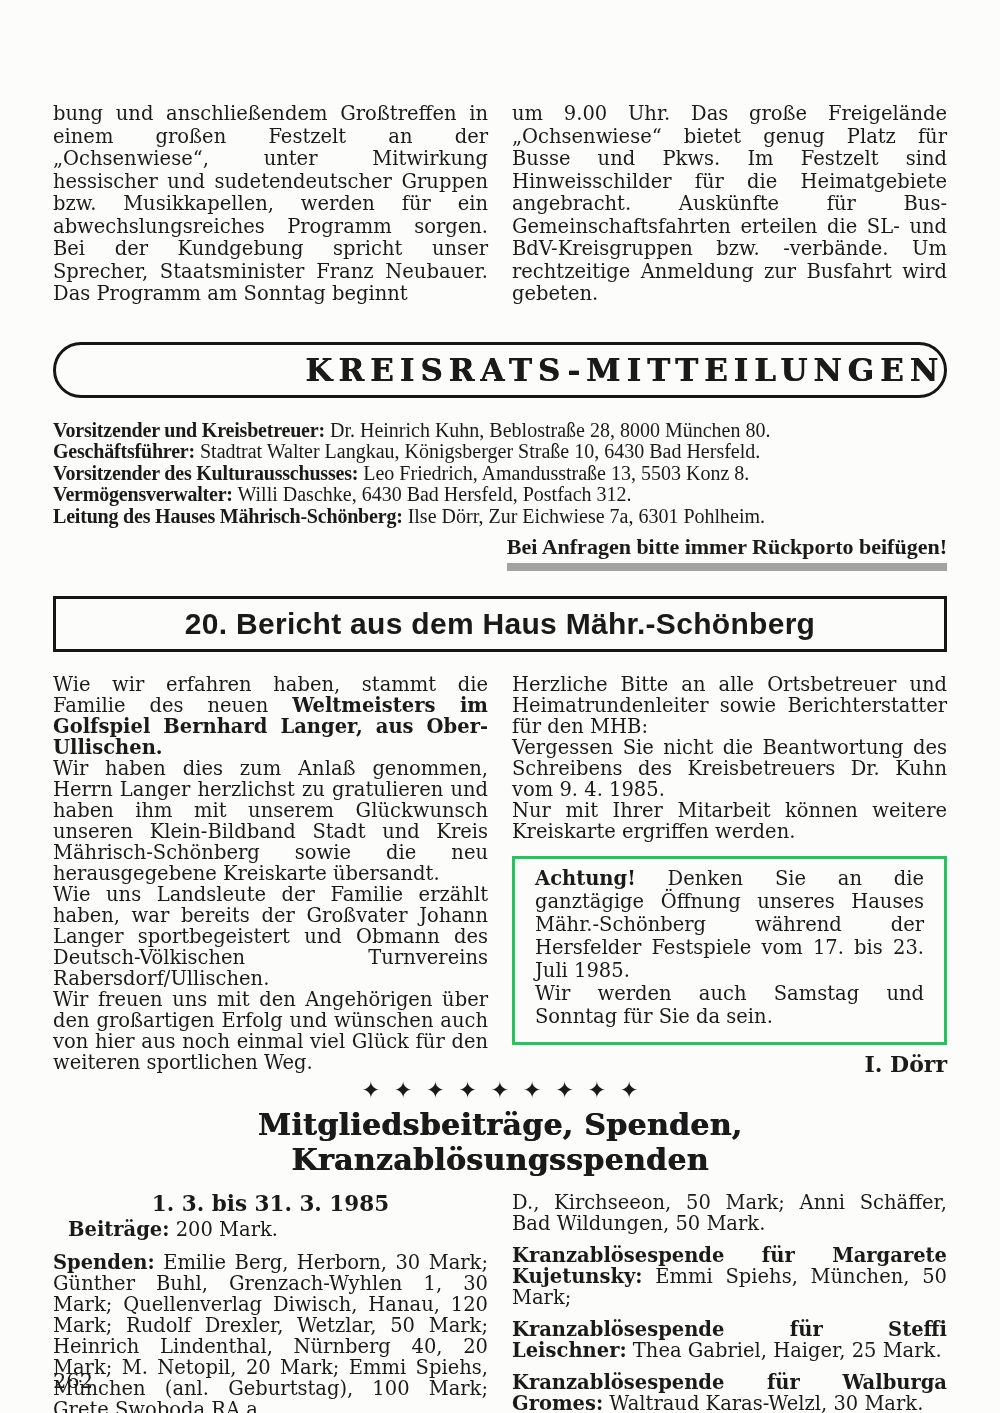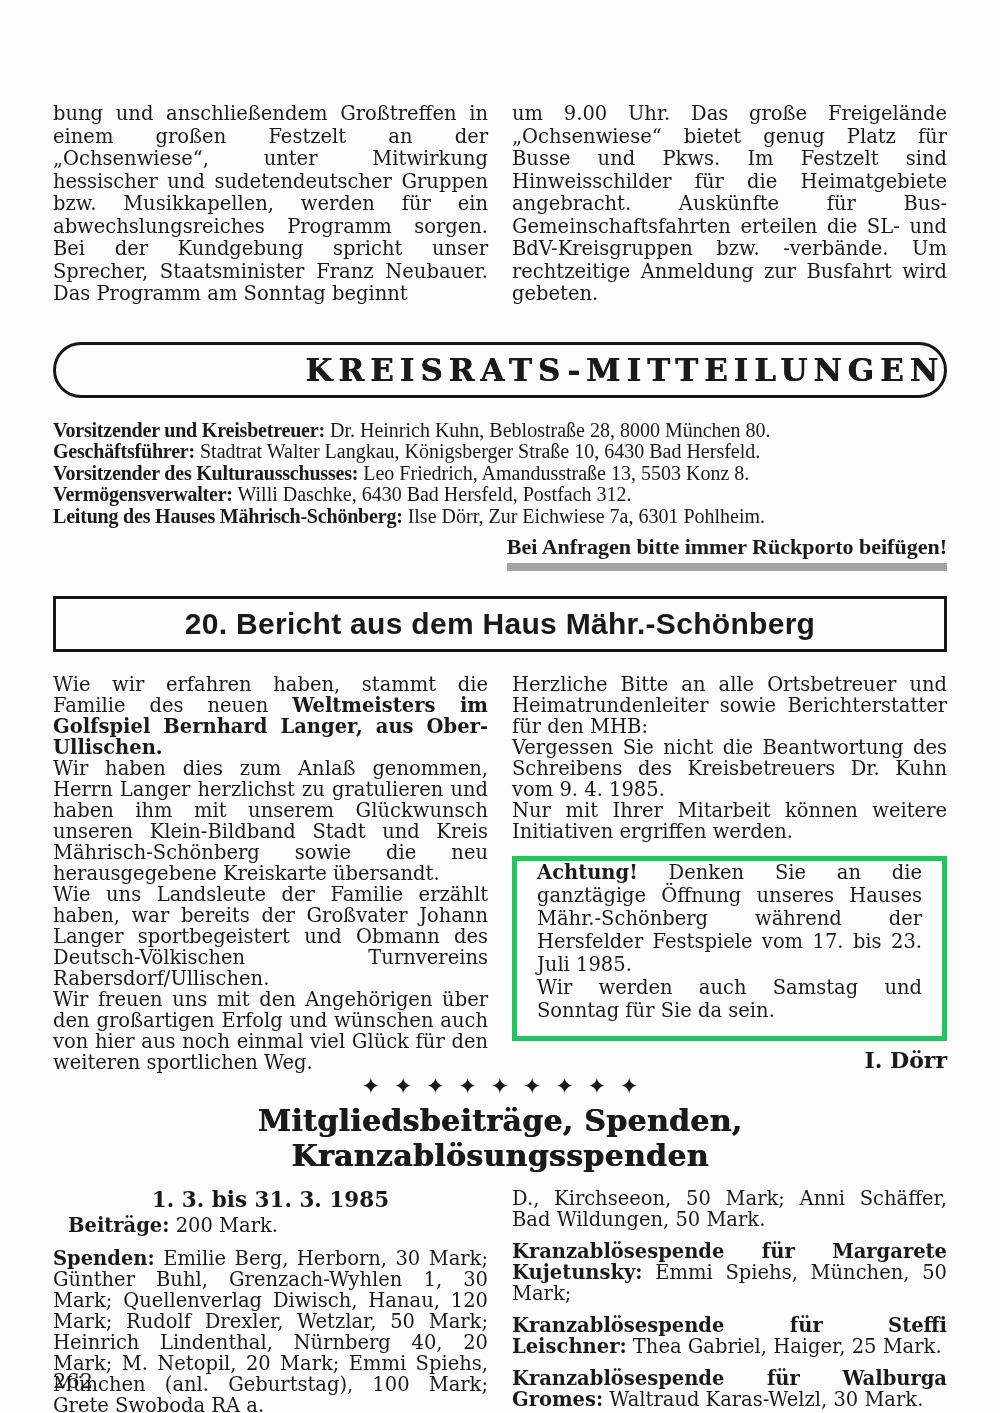--- a/index.html
+++ b/index.html
@@ -85,22 +85,22 @@
   
   .body-cols { margin-top: 22px; }
   .bodytext p {
     margin: 0;
     font-size: 19.5px;
     line-height: 21px;
     text-align: justify;
   }
   .achtung-box {
     margin-top: 14px;
-    border: 5px solid #22c55e;
-    padding: 0 20px 14px;
+    border: 3px solid #22c55e;
+    padding: 8px 20px 14px;
   }
   .achtung-box p {
     font-size: 19.5px;
     line-height: 23px;
     text-align: justify;
     margin: 0;
   }
   .sig {
     text-align: right;
     font-weight: bold;
@@ -198,21 +198,21 @@
   <div class="cols body-cols">
     <div class="col bodytext">
       <p><span>Wie wir erfahren haben, stammt die Familie des neuen </span><b>Weltmeisters im Golfspiel Bernhard Langer, aus Ober-Ullischen.</b></p>
       <p>Wir haben dies zum Anlaß genommen, Herrn Langer herzlichst zu gratulieren und haben ihm mit unserem Glückwunsch unseren Klein-Bildband Stadt und Kreis Mährisch-Schönberg sowie die neu herausgegebene Kreiskarte übersandt.</p>
       <p>Wie uns Landsleute der Familie erzählt haben, war bereits der Großvater Johann Langer sportbegeistert und Obmann des Deutsch-Völkischen Turnvereins Rabersdorf/Ullischen.</p>
       <p>Wir freuen uns mit den Angehörigen über den großartigen Erfolg und wünschen auch von hier aus noch einmal viel Glück für den weiteren sportlichen Weg.</p>
     </div>
     <div class="col bodytext">
       <p>Herzliche Bitte an alle Ortsbetreuer und Heimatrundenleiter sowie Berichterstatter für den MHB:</p>
       <p>Vergessen Sie nicht die Beantwortung des Schreibens des Kreisbetreuers Dr. Kuhn vom 9. 4. 1985.</p>
-      <p>Nur mit Ihrer Mitarbeit können weitere Initiativen ergriffen werden.</p>
+      <p>Nur mit Ihrer Mitarbeit können weitere Kreiskarte ergriffen werden.</p>
 
       <div class="achtung-box">
         <p><b>Achtung!</b><span> Denken Sie an die ganztägige Öffnung unseres Hauses Mähr.-Schönberg während der Hersfelder Festspiele vom 17. bis 23. Juli 1985.</span></p>
         <p>Wir werden auch Samstag und Sonntag für Sie da sein.</p>
       </div>
 
       <div class="sig">I. Dörr</div>
     </div>
   </div>
 

